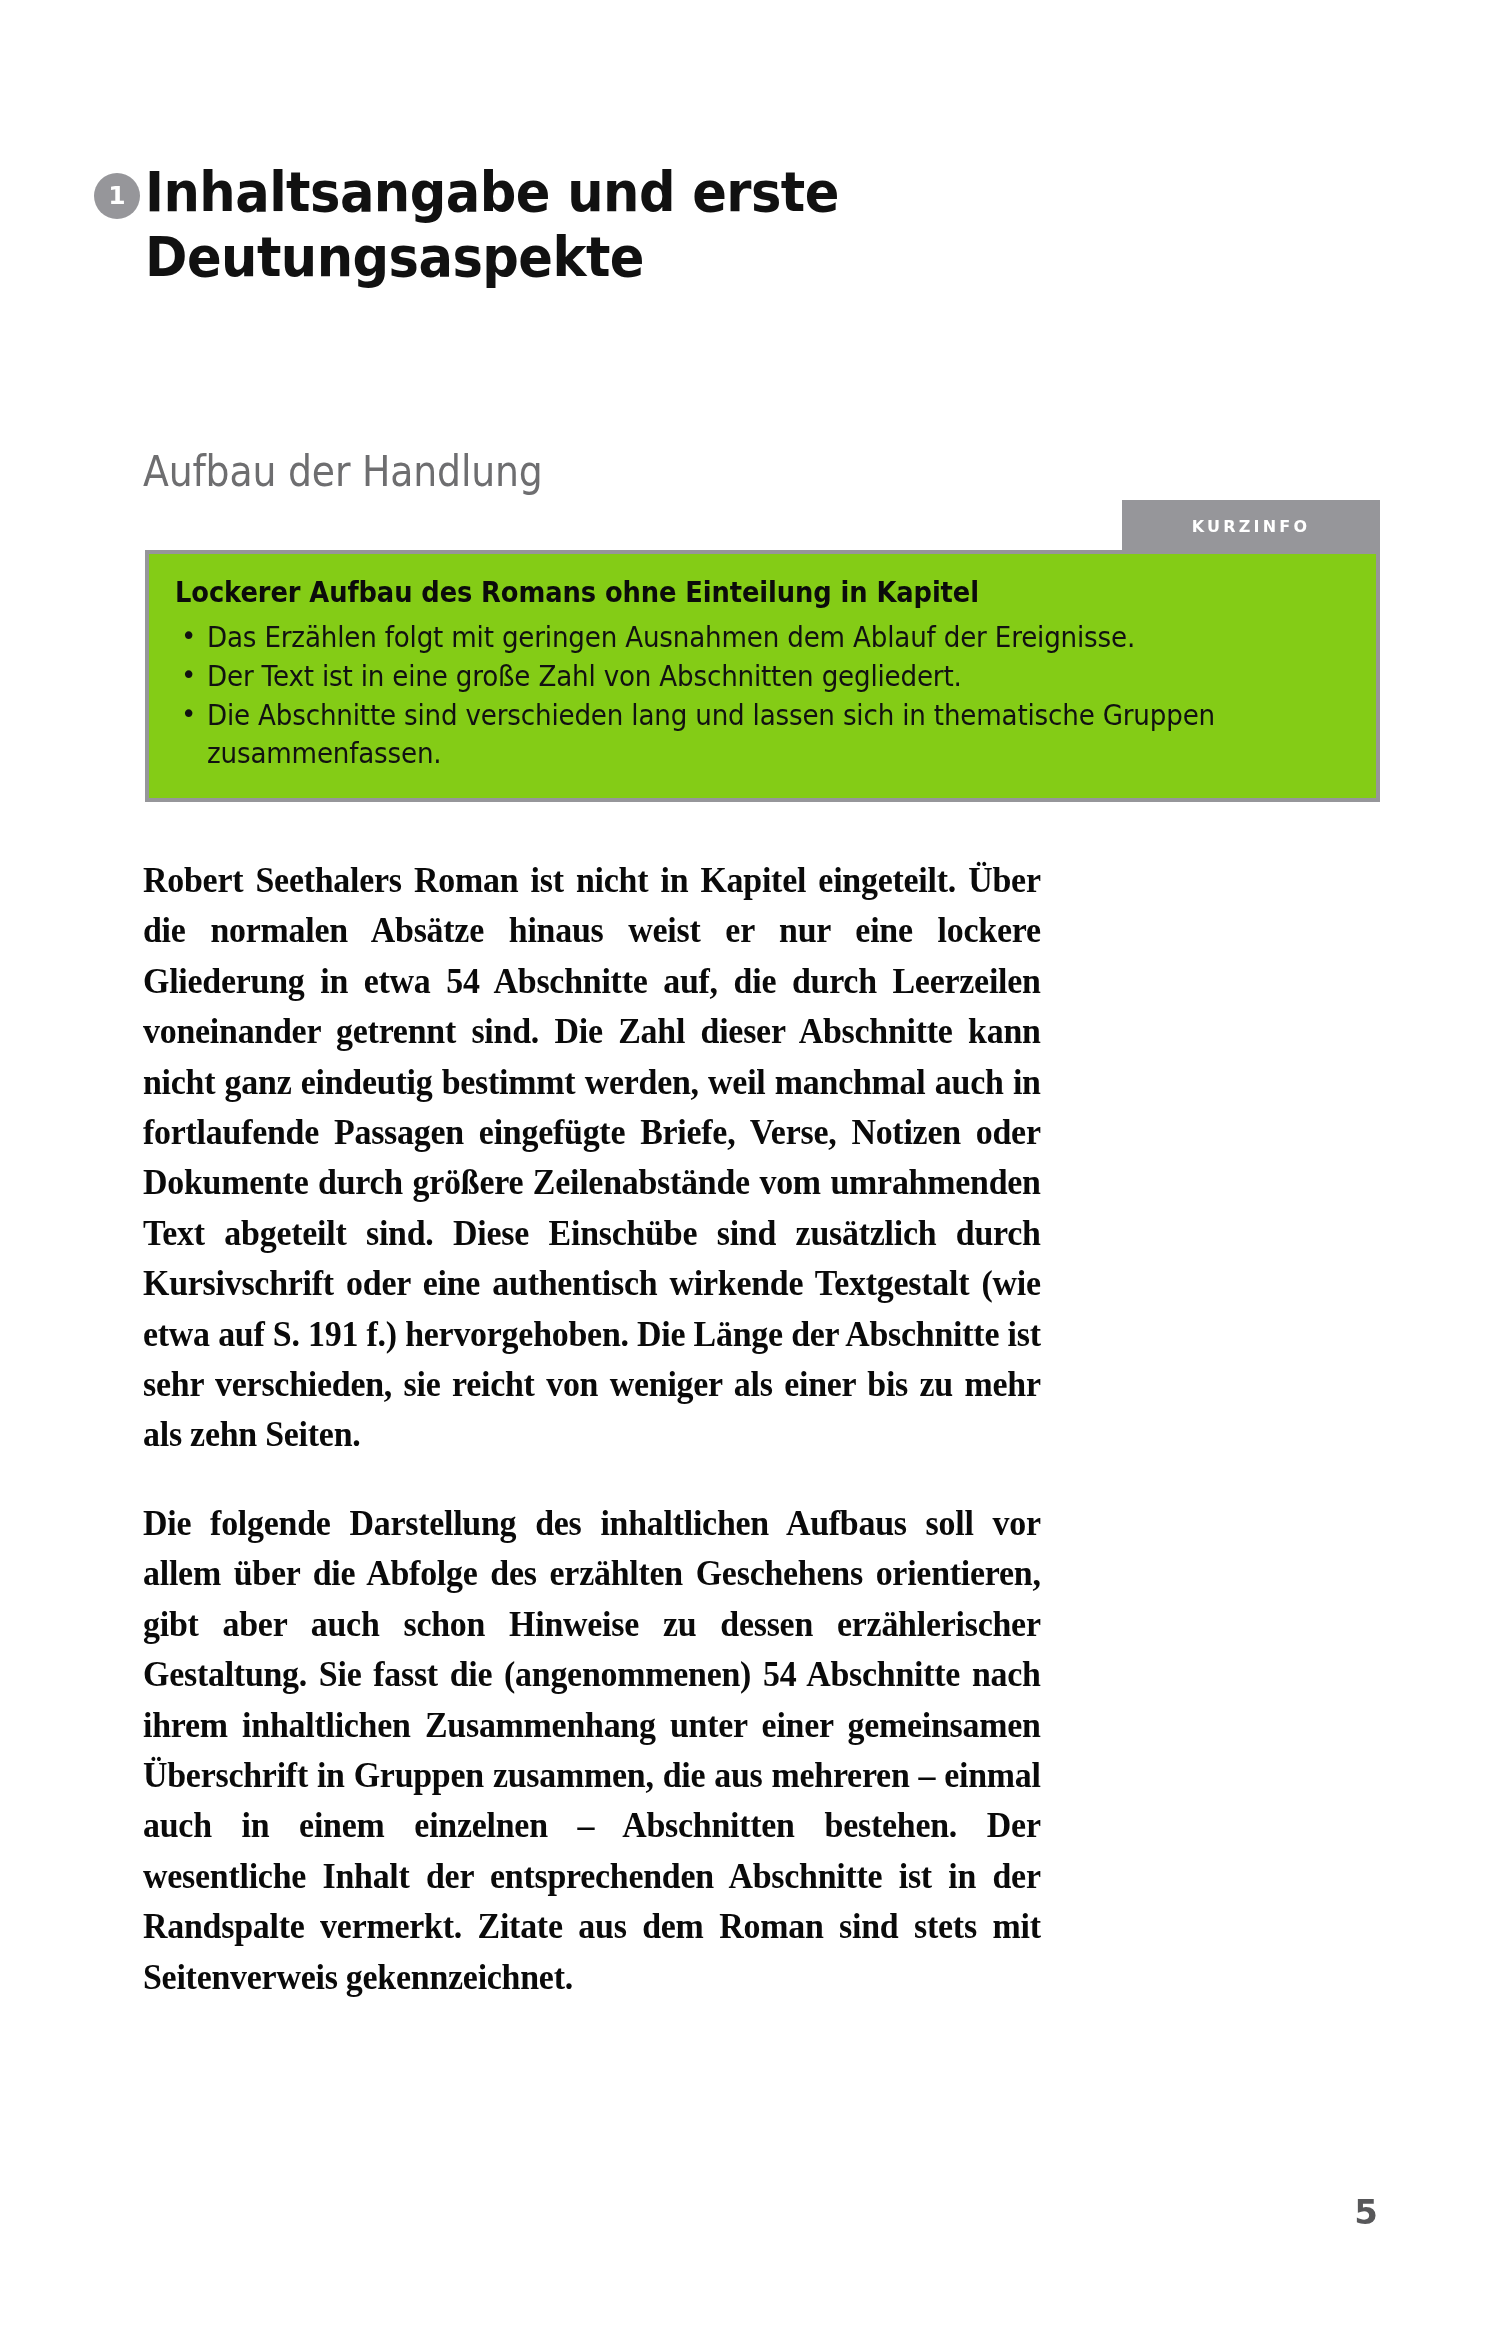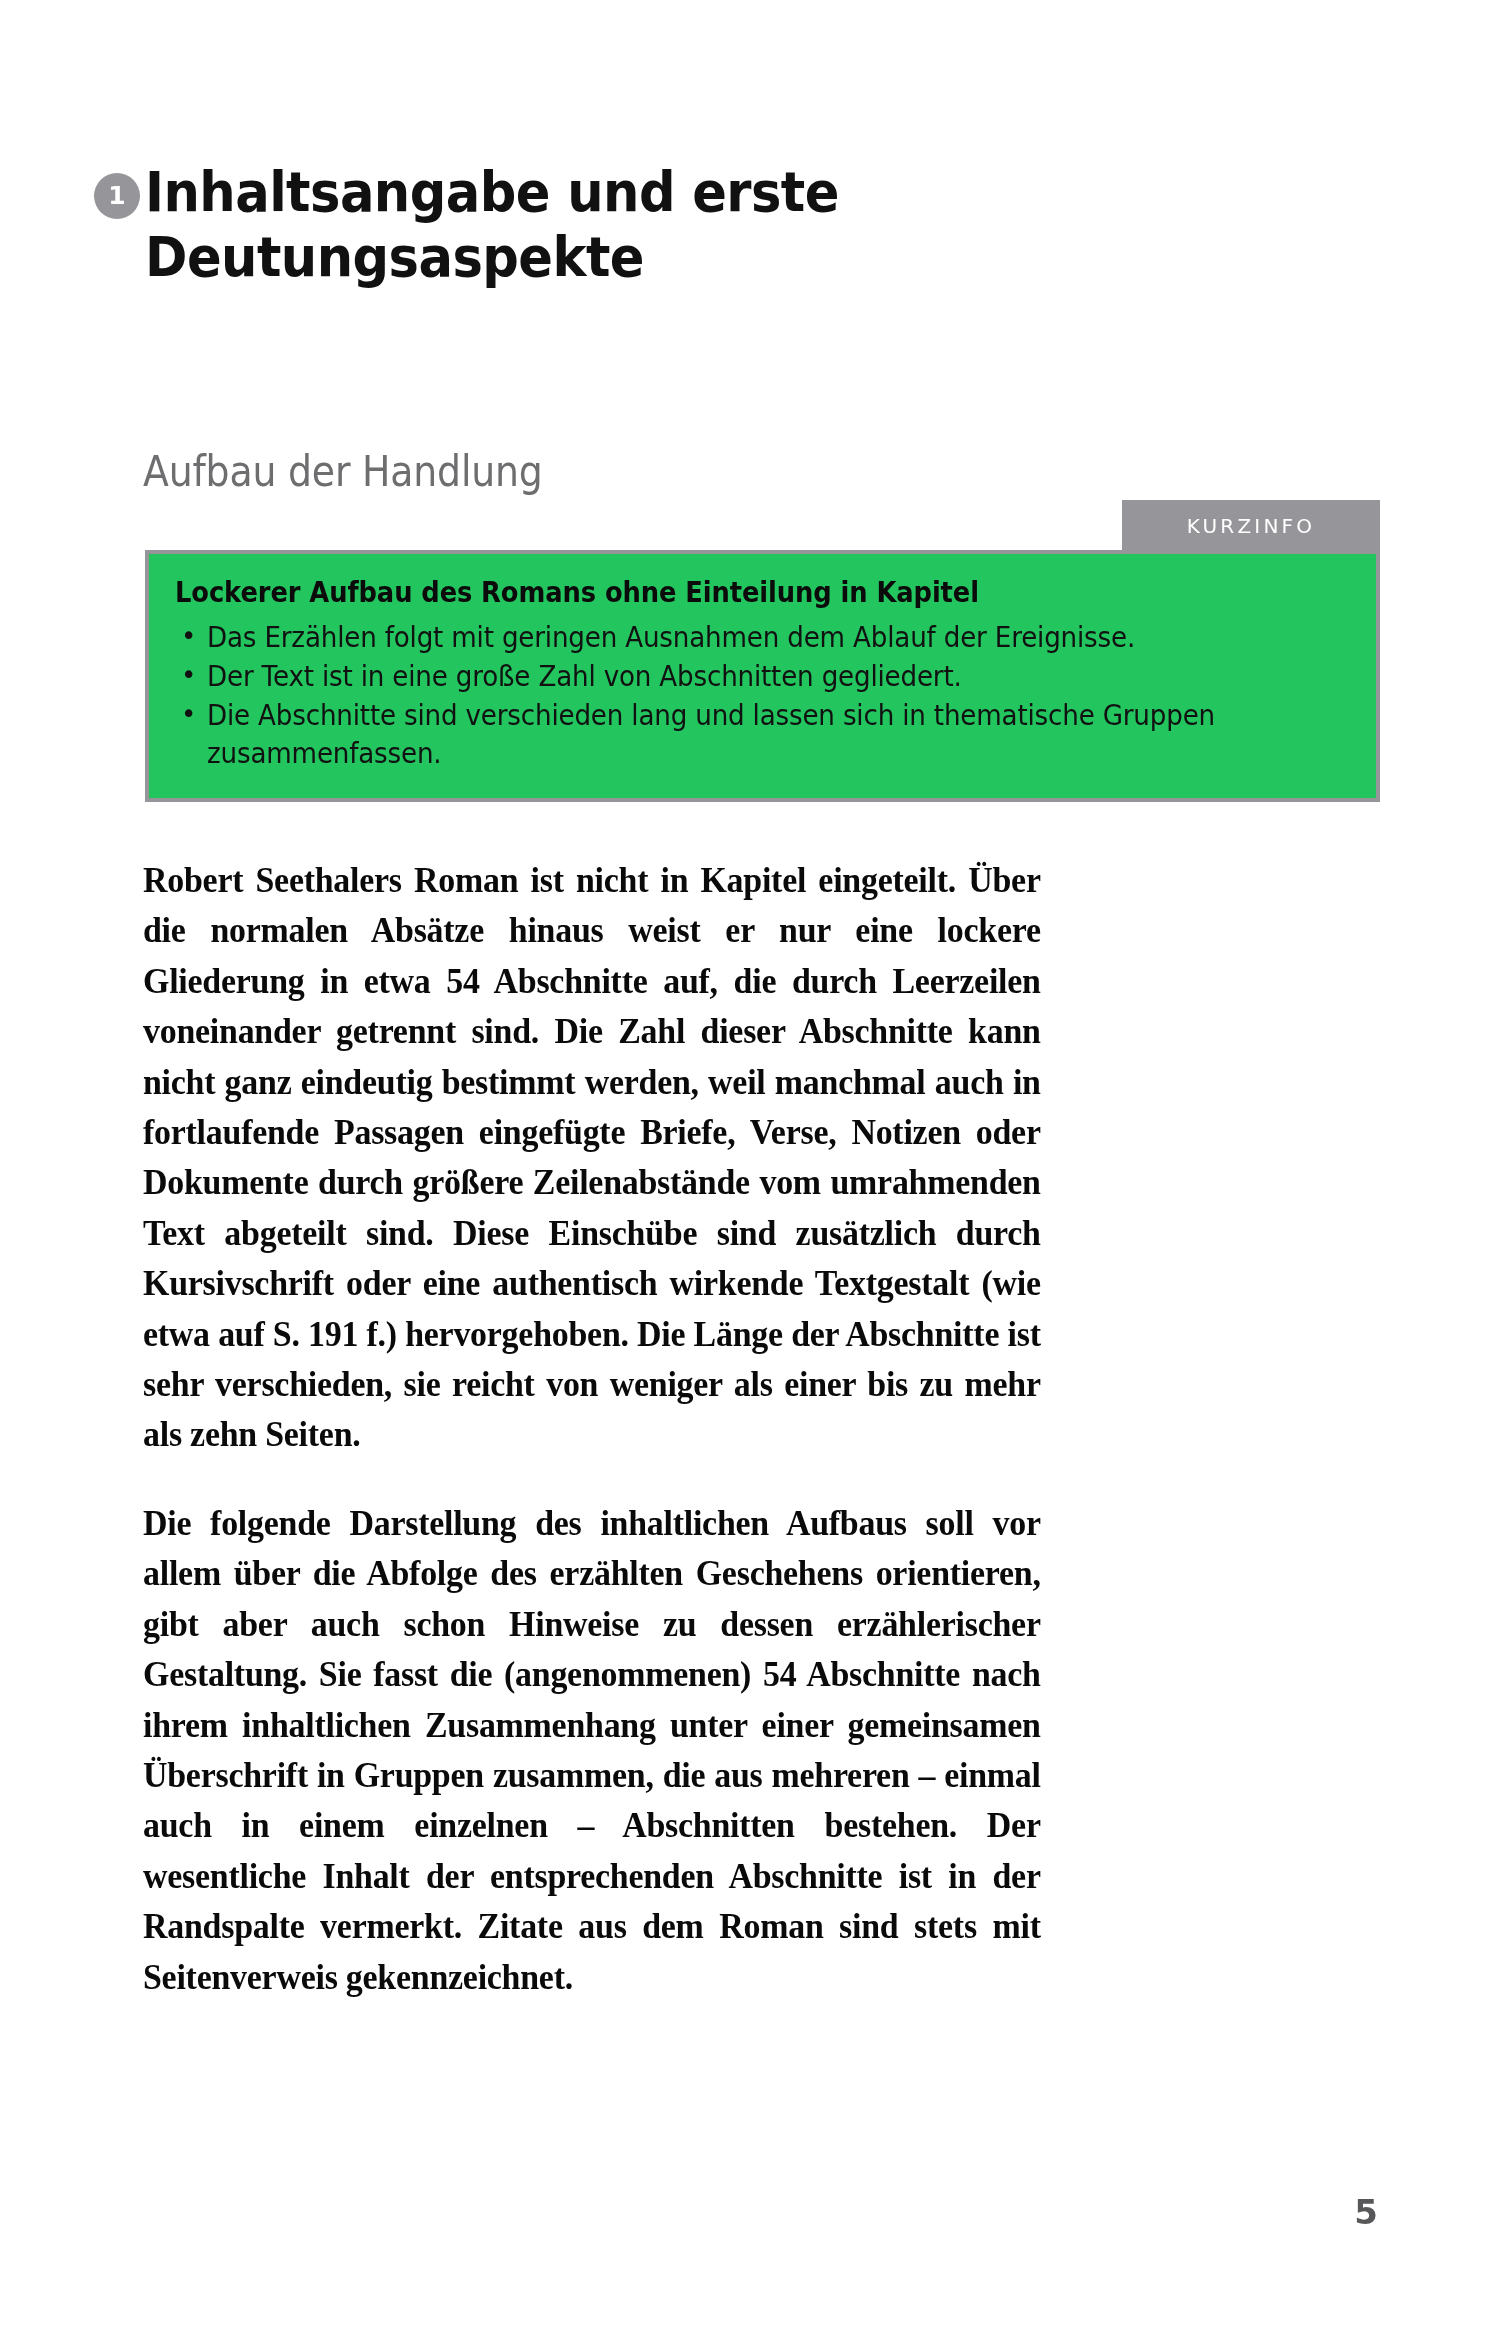--- a/index.html
+++ b/index.html
@@ -74,39 +74,39 @@
   
   .kurzinfo-tab {
     position: absolute;
     left: 1122px;
     top: 500px;
     width: 258px;
     height: 52px;
     background: #96969a;
     color: #ffffff;
     font-family: "DejaVu Sans", sans-serif;
-    font-size: 20px;
-    font-weight: 400;
+    font-size: 16px;
+    font-weight: 700;
     letter-spacing: 3.2px;
     display: flex;
     align-items: center;
     justify-content: center;
     box-sizing: border-box;
     z-index: 3;
   }
 
   
   .info-box {
     position: absolute;
     left: 145px;
     top: 550px;
     width: 1235px;
     box-sizing: border-box;
     border: 4px solid #96969a;
-    background: #22c55e;
+    background: #84cc16;
     padding: 22px 18px 24px 26px;
     z-index: 2;
   }
   .info-box-title {
     font-family: "DejaVu Sans", sans-serif;
     font-size: 28px;
     font-weight: 700;
     color: #0b0b0b;
     letter-spacing: -0.1px;
     margin: 0 0 10px 0;

